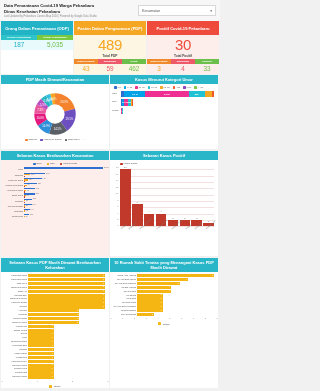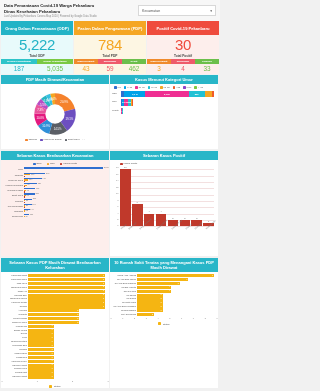--- a/index.html
+++ b/index.html
@@ -130,38 +130,34 @@
     <div class="hdr-select">
       <span>Kecamatan</span>
       <span class="caret">▾</span>
     </div>
   </div>
 
   <div class="kpis">
 
     <div class="kpi">
       <div class="kpi-head c-odp">Orang Dalam Pemantauan (ODP)</div>
-      <div class="kpi-body tint-teal">
-        <div class="kpi-num t-odp">5,222</div>
-        <div class="kpi-cap">Total ODP</div>
-      </div>
       <div class="kpi-legend">
         <div class="bg-teal">Selesai Pemantauan</div>
         <div class="bg-green">Dalam Pemantauan</div>
       </div>
       <div class="kpi-vals tint-teal">
         <div class="t-odp">187</div>
         <div style="color:#6cbf4b">5,035</div>
       </div>
     </div>
 
     <div class="kpi">
       <div class="kpi-head c-pdp">Pasien Dalam Pengawasan (PDP)</div>
       <div class="kpi-body tint-amb">
-        <div class="kpi-num t-pdp">784</div>
+        <div class="kpi-num t-pdp">489</div>
         <div class="kpi-cap">Total PDP</div>
       </div>
       <div class="kpi-legend">
         <div class="bg-orange">Masih Dirawat</div>
         <div class="bg-pink">Meninggal</div>
         <div class="bg-lgreen">Sehat</div>
       </div>
       <div class="kpi-vals tint-amb">
         <div class="t-pdp">43</div>
         <div style="color:#ef5a6b">59</div>

